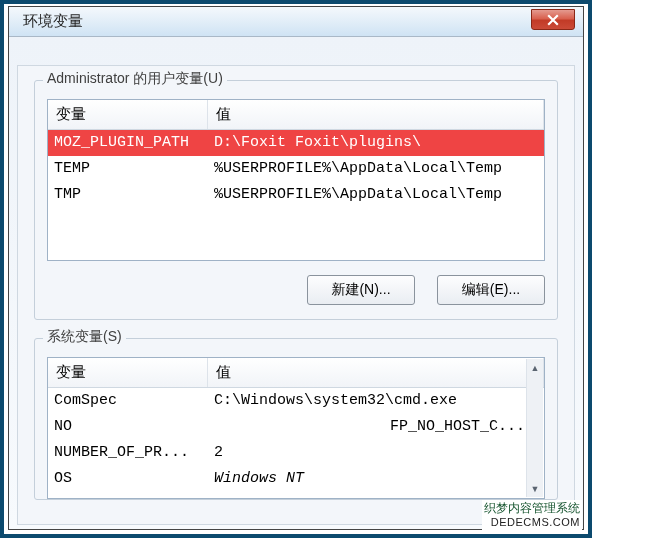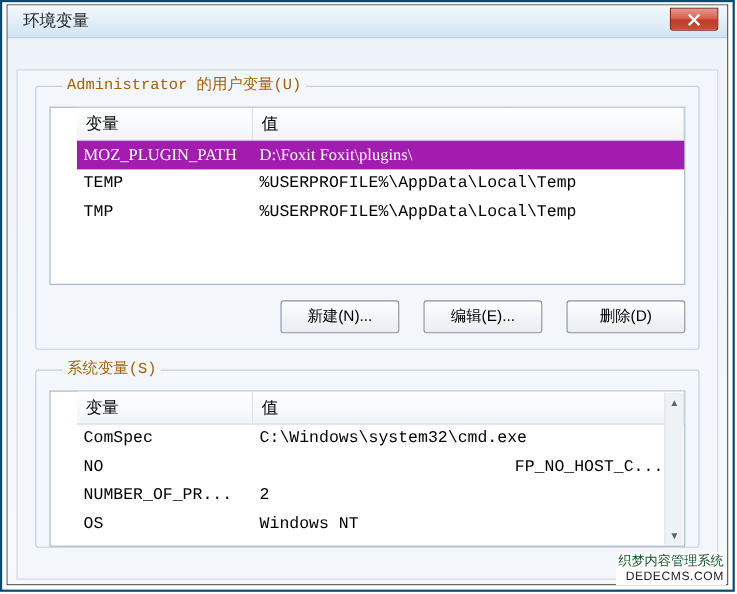--- a/index.html
+++ b/index.html
@@ -7,22 +7,22 @@
   margin: 0;
   font-family: "Microsoft YaHei", SimSun, "Segoe UI", sans-serif;
   font-size: 13px;
   background: #fff;
   width: 670px;
   height: 540px;
   position: relative;
   overflow: hidden;
 }
 .outer-frame {
-  border: 2px solid #0c4a6e;
-  width: 668px;
+  border: 4px solid #0c4a6e;
+  width: 592px;
   height: 538px;
   position: absolute;
   left: 0; top: 0;
 }
 .dialog-frame {
   position: absolute;
   left: 4px; top: 2px; right: 4px; bottom: 4px;
   border: 1px solid #444;
   background: #fff;
 }
@@ -65,32 +65,30 @@
 .groupbox {
   border: 1px solid #c4cfda;
   border-radius: 3px;
   position: relative;
   padding: 18px 12px 14px 12px;
   margin-bottom: 18px;
   background: #f3f6fa;
 }
 .groupbox .legend {
   position: absolute;
-  top: -11px; left: 24px;
+  top: -11px; left: 8px;
   background: #f3f6fa;
   padding: 0 4px;
   font-size: 14px;
-  color: #a16207;
-  font-family: Liberation Mono, monospace;
+  color: #404040;
 }
 .listview {
   border: 1px solid #9fb2c6;
   background: #fff;
   width: 100%;
-  padding-left: 24px;
 }
 .listview-header {
   display: flex;
   background: linear-gradient(to bottom, #ffffff, #f1f4f8);
   border-bottom: 1px solid #cfd8e1;
   height: 30px;
 }
 .listview-header .col {
   padding: 5px 8px;
   font-size: 15px;
@@ -104,23 +102,22 @@
   display: flex;
   height: 26px;
   line-height: 26px;
 }
 .listview-row .cell {
   padding: 0 6px;
   white-space: nowrap;
   overflow: hidden;
 }
 .listview-row.selected {
-  background: #a21caf;
+  background: #ef4444;
   color: #fff;
-  font-family: Liberation Serif, serif;
 }
 .col-var { width: 160px; }
 .col-val { flex: 1; }
 .button-row {
   display: flex;
   justify-content: flex-end;
   gap: 10px;
   margin-top: 14px;
 }
 .win-btn {
@@ -205,21 +202,20 @@
                   <div class="cell col-val">%USERPROFILE%\AppData\Local\Temp</div>
                 </div>
                 <div class="listview-row"></div>
                 <div class="listview-row"></div>
               </div>
           </div>
 
           <div class="button-row">
             <button class="win-btn">新建(N)...</button>
             <button class="win-btn">编辑(E)...</button>
-            <button class="win-btn">删除(D)</button>
           </div>
         </div>
 
         <div class="groupbox" style="padding-bottom:0;">
           <div class="legend">系统变量(S)</div>
 
           <div class="sys-list-wrap">
             <div class="listview" style="position:relative;">
               <div class="listview-header">
                 <div class="col col-var">变量</div>
@@ -233,21 +229,21 @@
                   <div class="listview-row">
                     <div class="cell col-val" style="padding-right: 18px;">NO</div>
                     <div class="cell col-var">FP_NO_HOST_C...</div>
                   </div>
                   <div class="listview-row">
                     <div class="cell col-var">NUMBER_OF_PR...</div>
                     <div class="cell col-val" style="padding-right: 18px;">2</div>
                   </div>
                   <div class="listview-row">
                     <div class="cell col-var">OS</div>
-                    <div class="cell col-val" style="padding-right: 18px;">Windows NT</div>
+                    <div class="cell col-val" style="padding-right: 18px; font-style: italic;">Windows NT</div>
                   </div>
                 </div>
               <div class="scrollbar-v">
                 <div class="scroll-arrow">▲</div>
                 <div class="scroll-thumb"></div>
                 <div class="scroll-arrow">▼</div>
               </div>
             </div>
           </div>
         </div>

